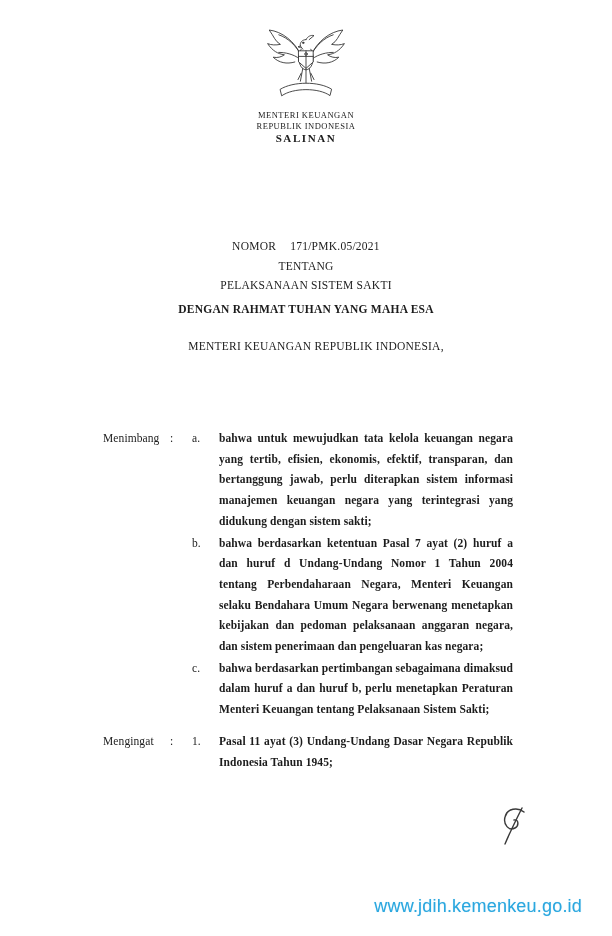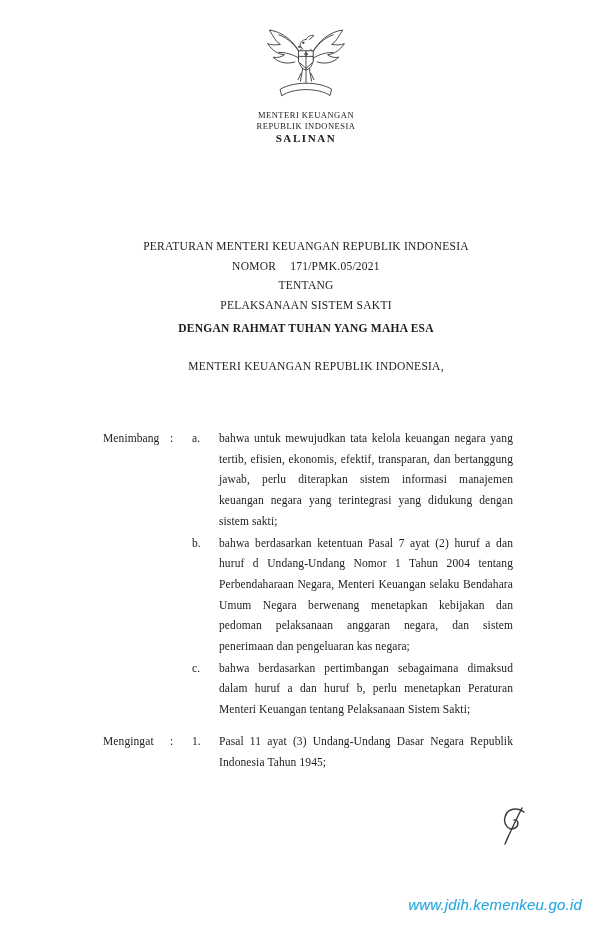--- a/index.html
+++ b/index.html
@@ -39,32 +39,31 @@
     font-size:11.5px; line-height:20.7px; letter-spacing:0.1px;
   }
   .clause-row {
     display:grid;
     grid-template-columns:67px 22px 27px 1fr;
     margin-top:1px;
   }
   .c-label { text-align:left; }
   .c-colon { text-align:left; }
   .c-marker { text-align:left; }
-  .c-text { text-align:justify; }
+  .c-text { text-align:justify;font-weight:bold; }
   .mengingat { margin-top:11px; }
 
   
   .paraf { position:absolute; top:806px; left:498px; line-height:0; }
   .footer-link {
     position:absolute; top:896px; right:30px;
     font-family:"Liberation Sans", sans-serif;
-    font-size:15px; font-weight:500; letter-spacing:0.2px;
+    font-size:18px; font-weight:500; letter-spacing:0.2px;
     text-decoration:none;
     text-shadow:0 0 1px rgba(42,167,223,0.35);
-    font-style:italic;
   }
 </style>
 </head>
 <body>
 
 <div class="page">
 
   <header class="doc-header">
     <span class="emblem">
       <svg width="80" height="84" viewBox="0 0 100 105" fill="none" stroke="#333" stroke-width="1.1" stroke-linecap="round" stroke-linejoin="round">
@@ -86,21 +85,20 @@
         <path d="M44 64 L40 72 M56 64 L60 72"></path>
         <path d="M18 84 C34 74 66 74 82 84 L80 92 C66 82 34 82 20 92 Z"></path>
       </svg>
     </span>
     <div class="ministry-line">MENTERI KEUANGAN</div>
     <div class="ministry-line">REPUBLIK INDONESIA</div>
     <div class="salinan">SALINAN</div>
   </header>
 
   <section class="title-block">
-    <div class="t-line">PERATURAN MENTERI KEUANGAN REPUBLIK INDONESIA</div>
     <div class="t-line">
       <span>NOMOR</span><span class="nomor-gap"></span><span>171/PMK.05/2021</span>
     </div>
     <div class="t-line">TENTANG</div>
     <div class="t-line">PELAKSANAAN SISTEM SAKTI</div>
     <div class="invocation">DENGAN RAHMAT TUHAN YANG MAHA ESA</div>
     <div class="issuer">MENTERI KEUANGAN REPUBLIK INDONESIA,</div>
   </section>
 
   <section class="content">

